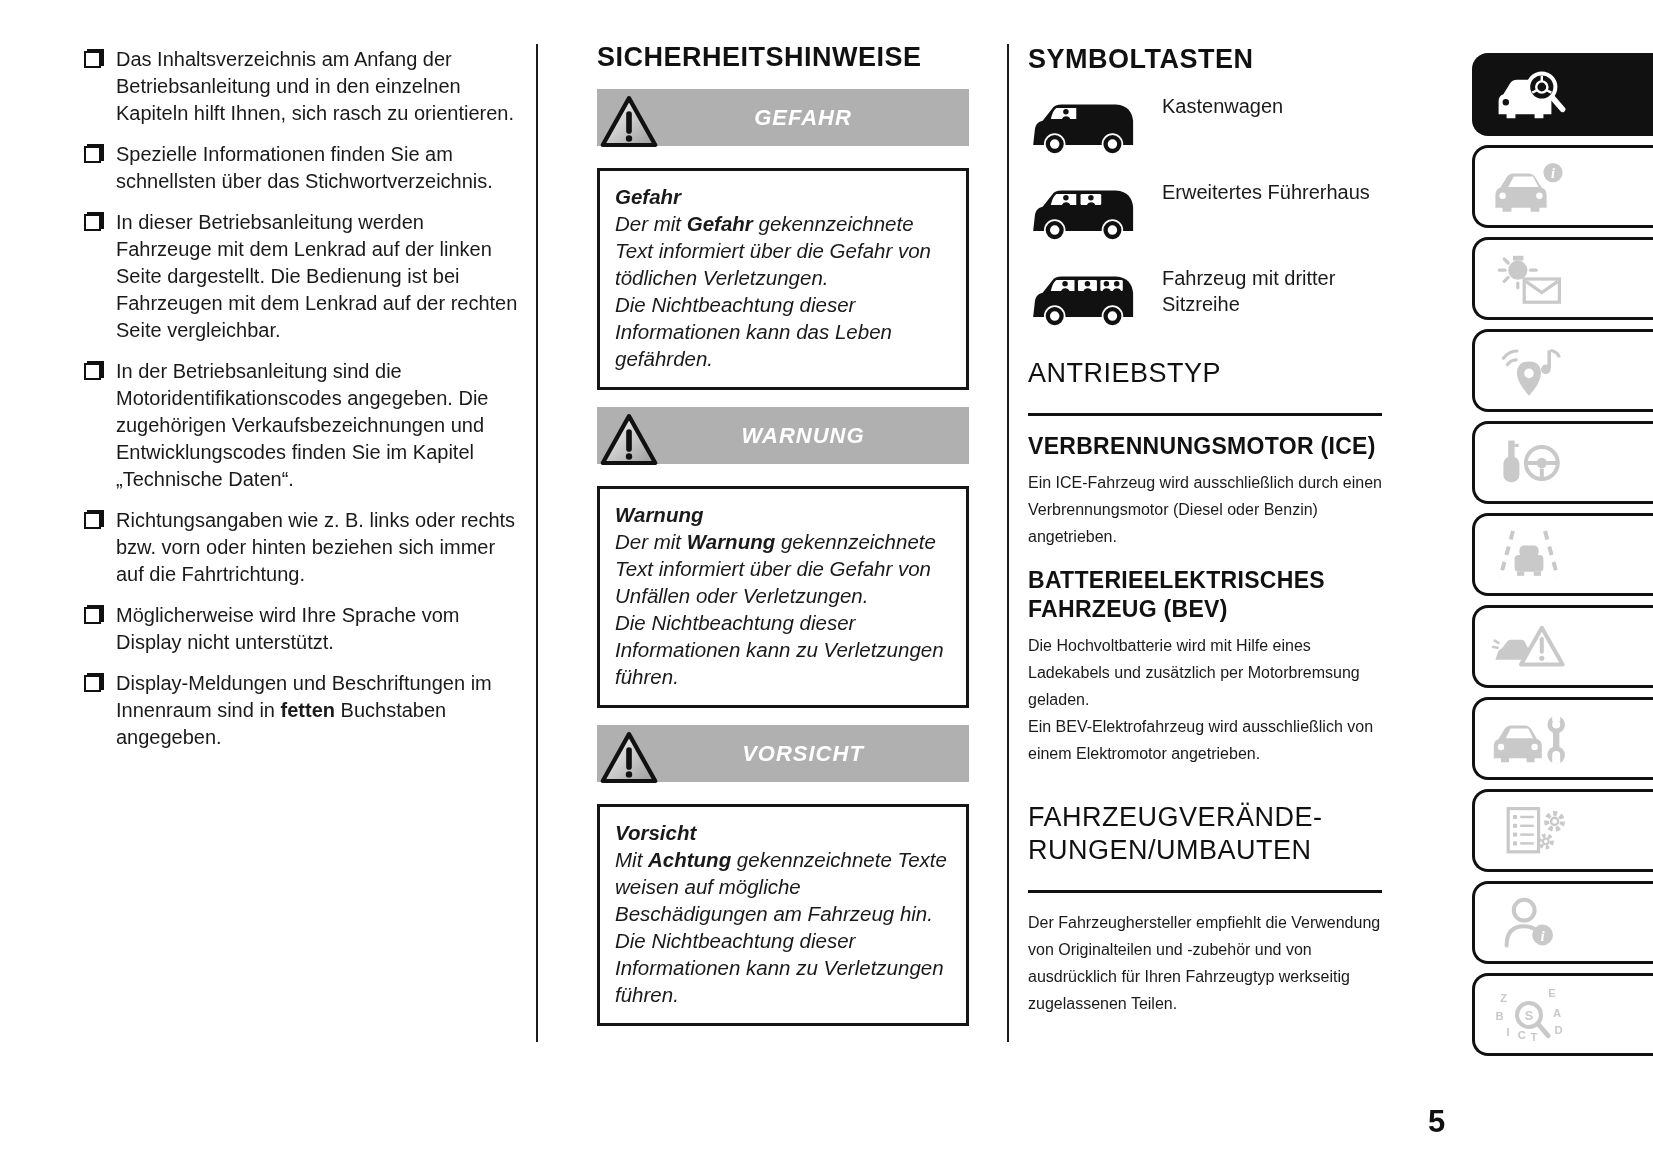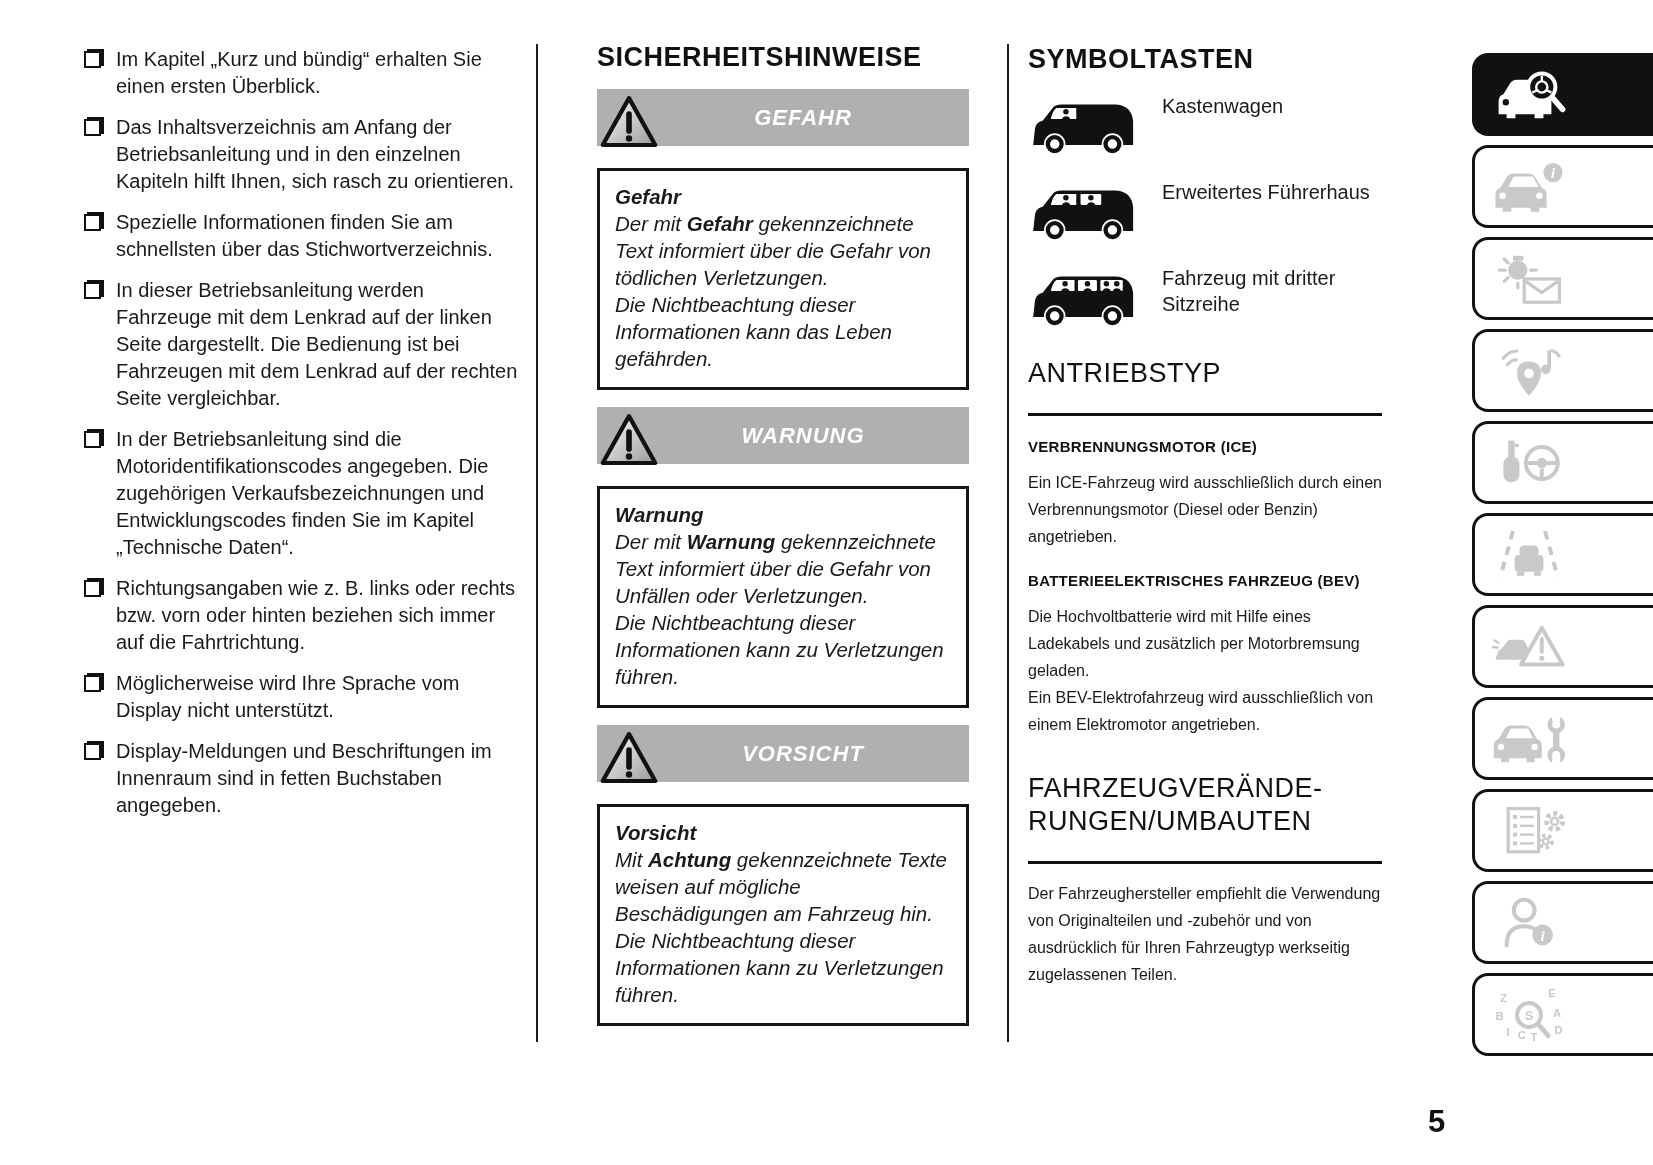--- a/index.html
+++ b/index.html
@@ -11,21 +11,21 @@
   
   .vdiv{position:absolute; top:44px; width:2px; height:998px; background:#1c1c1c;}
   .vdiv.d1{left:536px;} .vdiv.d2{left:1007px;}
 
   
   .col-left{position:absolute; left:84px; top:46px; width:434px;}
   .bullets{list-style:none; margin:0; padding:0; font-size:20px; line-height:27px;}
   .bullets li{display:flex; gap:12px; margin-bottom:14px;}
   .cb{flex:none; width:13px; height:13px; margin-top:5px; background:#fff;
       border:2.5px solid #111; box-shadow:3px -2px 0 #111; margin-right:3px;}
-  .li-text b{font-weight:normal;}
+  .li-text b{font-weight:bold;}
 
   
   .col-mid{position:absolute; left:557px; top:42px; width:372px;padding-left:40px;}
   .h1{font-size:27px; font-weight:bold; letter-spacing:.5px; margin:0 0 16px 0; color:#111;}
   .warn-banner{position:relative; height:57px; background:#b0b0b0; margin-bottom:22px;
       display:flex; align-items:center; justify-content:center; overflow:visible;}
   .warn-banner-label{color:#fff; font-style:italic; font-weight:bold; font-size:22px;
       letter-spacing:1px; padding-left:40px;}
   .tri{position:absolute; left:2px; top:3px; width:60px; height:61px;}
   .warn-box{border:3px solid #151515; padding:12px 15px 15px 15px; margin-bottom:17px;
@@ -36,21 +36,21 @@
 
   
   .col-right{position:absolute; left:1028px; top:44px; width:354px;}
   .sym-rows{margin-top:18px;}
   .sym-row{display:flex; align-items:flex-start; gap:22px; margin-bottom:14px; min-height:72px;}
   .van{flex:none; width:112px; height:66px; cursor:pointer;}
   .sym-label{font-size:20px; line-height:26px;}
   .rule-head{font-size:27px; font-weight:normal; letter-spacing:.5px; color:#111;
       border-bottom:3.5px solid #111; padding-bottom:23px; margin:20px 0 16px 0; line-height:33px;}
   .pre{white-space:pre-line;}
-  .h2{font-size:15px; font-weight:bold; line-height:29px; letter-spacing:.3px; margin:16px 0 8px 0; color:#111;}
+  .h2{font-size:23px; font-weight:bold; line-height:29px; letter-spacing:.3px; margin:16px 0 8px 0; color:#111;}
   .body-p{font-size:16px; line-height:27px; margin:0;}
 
   
   .sidebar{position:absolute; left:1472px; top:53px; width:181px;}
   .tab{--bg:#ffffff; position:relative; width:181px; height:83px; margin-bottom:9px;
       background:var(--bg); color:#c9c9c9; border:3px solid #111; border-right:none;
       border-radius:16px 0 0 16px; box-sizing:border-box; cursor:pointer;}
   .tab.active{--bg:#111111; background:var(--bg); color:#ffffff;}
   .tab svg{position:absolute; left:14px; top:50%; transform:translateY(-50%);
       width:80px; height:62px;}
@@ -67,24 +67,20 @@
     <defs>
       <linearGradient id="triG" x1="0" y1="0" x2="1" y2="1">
         <stop offset="0" stop-color="#ffffff"></stop>
           <stop offset="1" stop-color="#9a9a9a"></stop>
       </linearGradient>
     </defs>
   </svg>
 
   <div class="col-left">
     <ul class="bullets">
-      <li>
-          <span class="cb"></span>
-          <span class="li-text"><span>Im Kapitel „Kurz und bündig“ erhalten Sie einen ersten Überblick.</span></span>
-        </li>
       <li>
           <span class="cb"></span>
           <span class="li-text"><span>Das Inhaltsverzeichnis am Anfang der Betriebsanleitung und in den einzelnen Kapiteln hilft Ihnen, sich rasch zu orientieren.</span></span>
         </li>
       <li>
           <span class="cb"></span>
           <span class="li-text"><span>Spezielle Informationen finden Sie am schnellsten über das Stichwortverzeichnis.</span></span>
         </li>
       <li>
           <span class="cb"></span>

